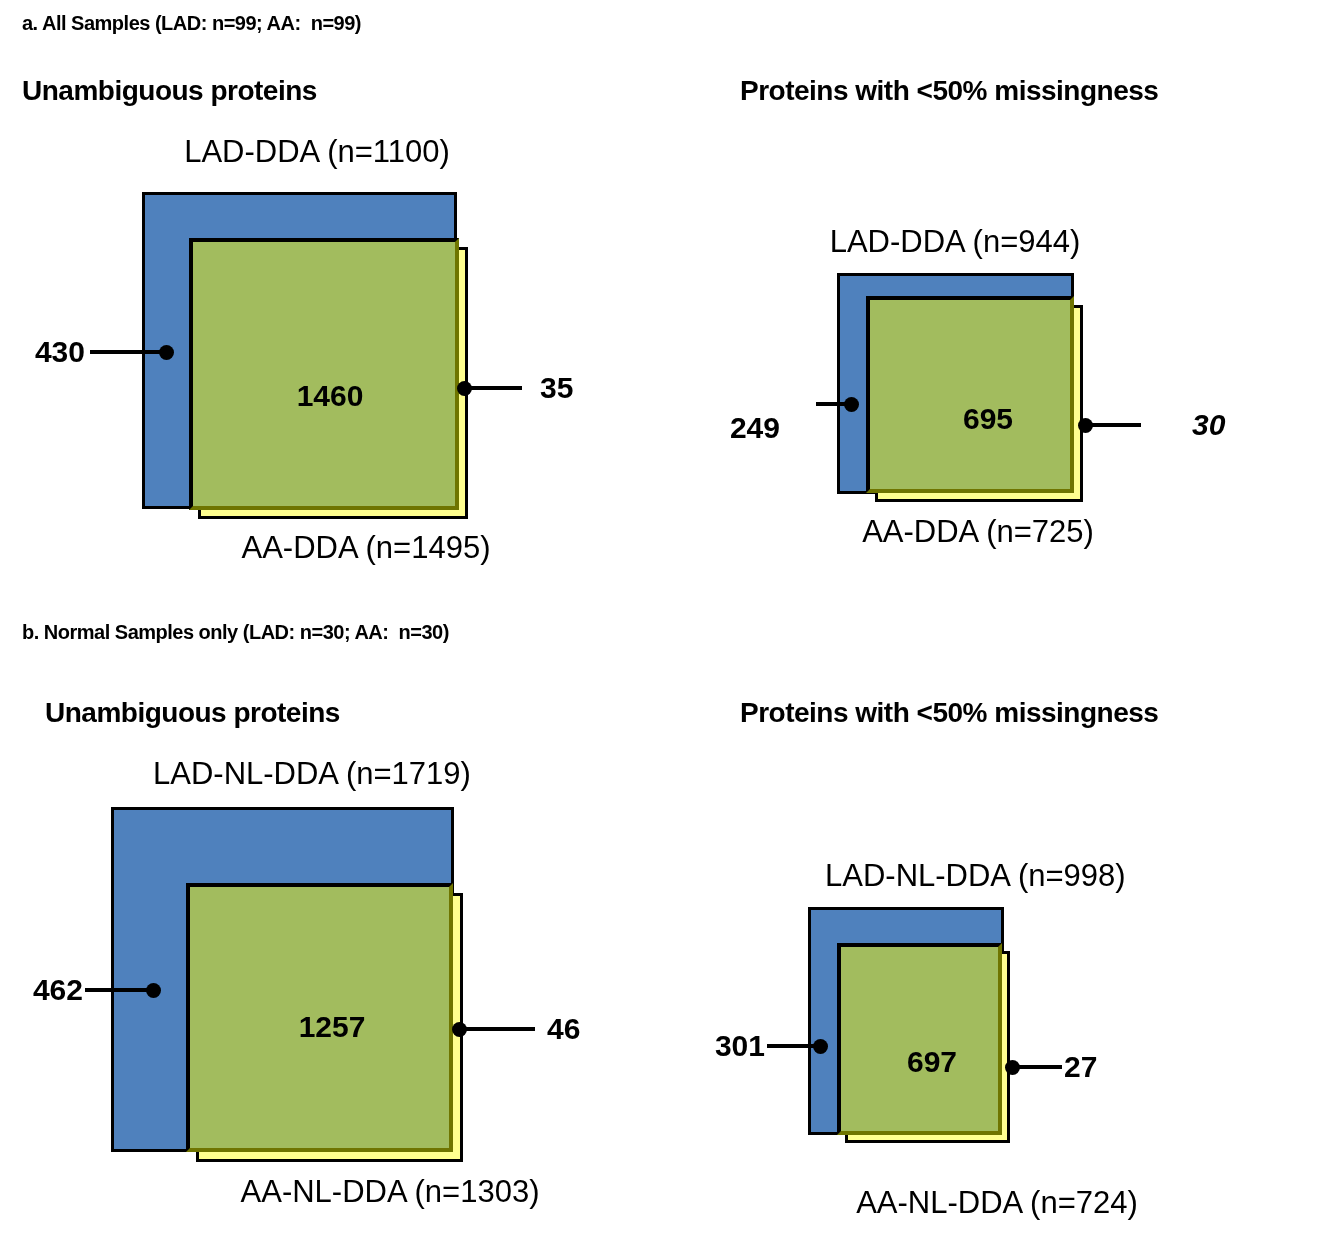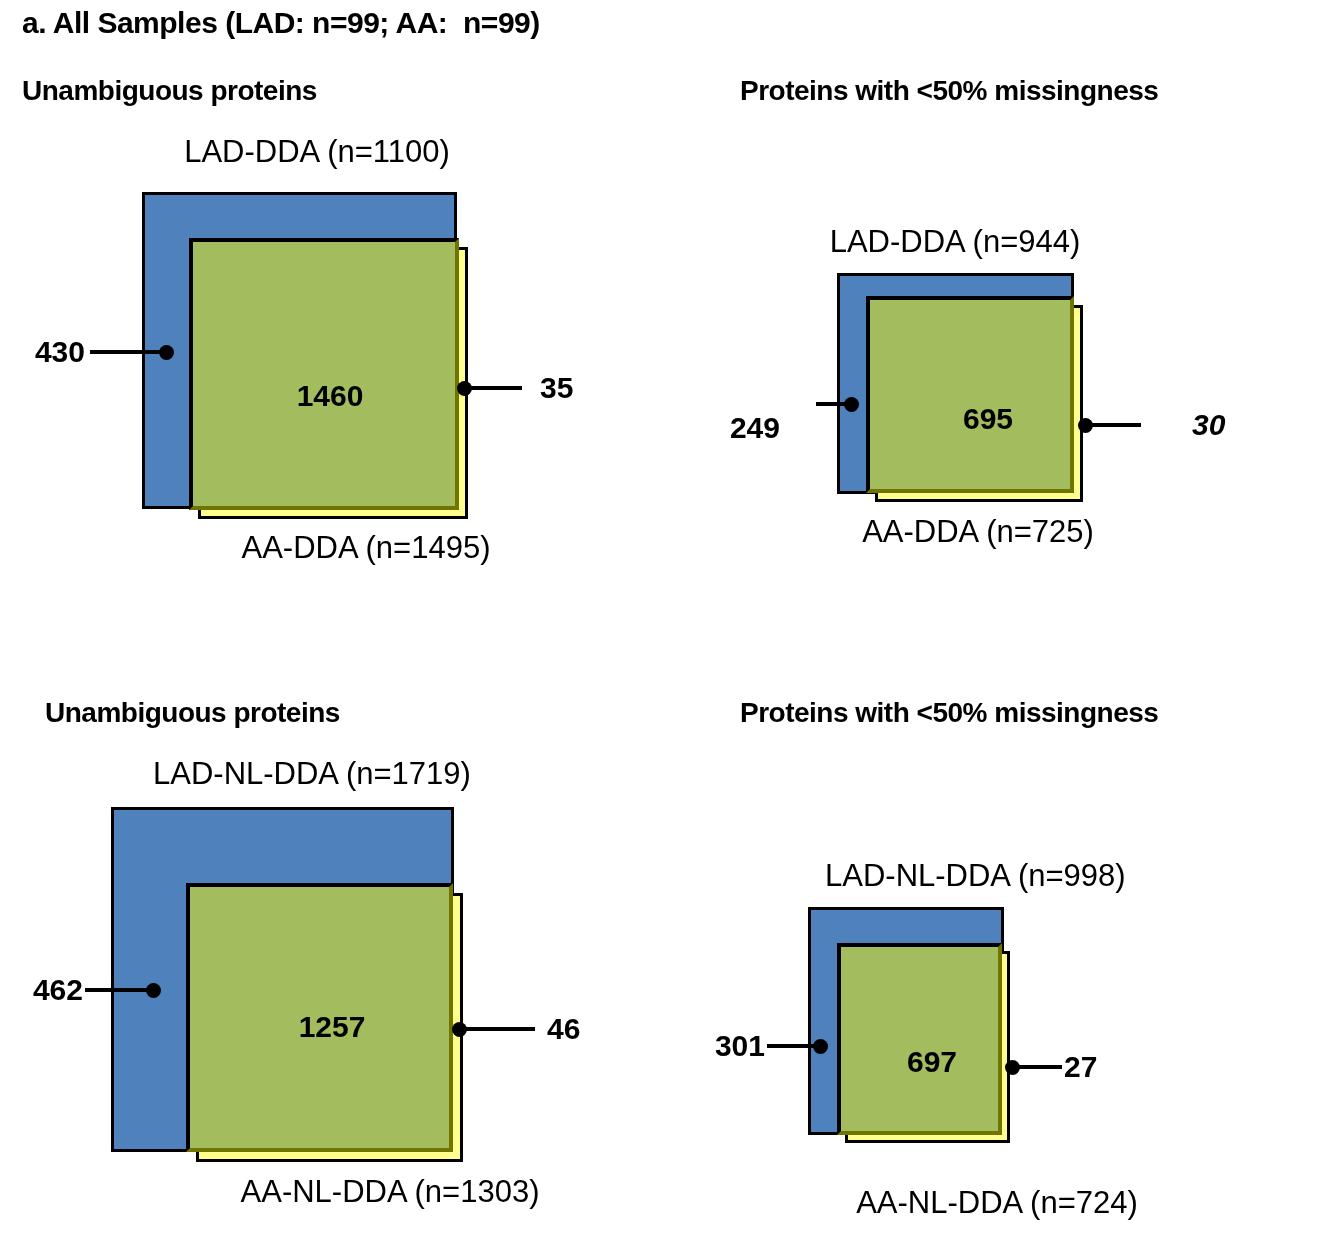--- a/index.html
+++ b/index.html
@@ -2,21 +2,21 @@
 <html style="--blue: #4F81BD; --green: #A2BC5E; --yellow: #FFFF8F; --olive: #6F7500; --line: #000000;"><head>
 <meta charset="utf-8">
 <style>
   html,body{margin:0;padding:0;background:#fff;}
   #figure{
     position:relative;width:1320px;height:1242px;background:#fff;overflow:hidden;
     font-family:"Liberation Sans","DejaVu Sans",sans-serif;color:#000;
   }
   .abs{position:absolute;}
   .panel-title{
-    font-size:30px;font-weight:bold;letter-spacing:-0.5px;line-height:34px;white-space:pre;
+    font-size:20px;font-weight:bold;letter-spacing:-0.5px;line-height:34px;white-space:pre;
   }
   .subheading{
     font-size:28px;font-weight:bold;letter-spacing:-0.5px;line-height:32px;white-space:pre;
   }
   .set-label{
     font-size:31px;font-weight:normal;line-height:36px;text-align:center;white-space:nowrap;
   }
   .count{
     font-size:30px;font-weight:bold;line-height:30px;white-space:nowrap;
   }
@@ -74,20 +74,21 @@
     <div class="abs callout-line" style="left:816px;top:402px;width:36px;"></div>
     <div class="abs callout-dot" style="left:844px;top:397px;"></div>
 
     <div class="abs callout-dot" style="left:1078px;top:418px;"></div>
     <div class="abs callout-line" style="left:1085px;top:423px;width:56px;"></div>
     <div class="abs count z5" style="left:1192px;top:410px;width:70px;font-style:italic;">30</div>
 
     <div class="abs set-label" style="left:828px;top:514px;width:300px;">AA-DDA (n=725)</div>
   </div>
 
+  <div class="abs panel-title" style="left:22px;top:615px;">b. Normal Samples only (LAD: n=30; AA:  n=30)</div>
 
   <div class="abs subheading" style="left:45px;top:697px;">Unambiguous proteins</div>
   <div class="abs subheading" style="left:740px;top:697px;">Proteins with &lt;50% missingness</div>
 
   <div>
     <div class="abs set-label" style="left:153px;top:756px;width:300px;">LAD-NL-DDA (n=1719)</div>
     <div class="abs rect rect-blue" style="left:111px;top:807px;width:343px;height:345px;"></div>
     <div class="abs rect rect-yellow" style="left:196px;top:893px;width:267px;height:269px;"></div>
     <div class="abs rect rect-green" style="left:186px;top:883px;width:267px;height:269px;"></div>
     <div class="abs count center z4" style="left:252px;top:1012px;width:160px;">1257</div>

